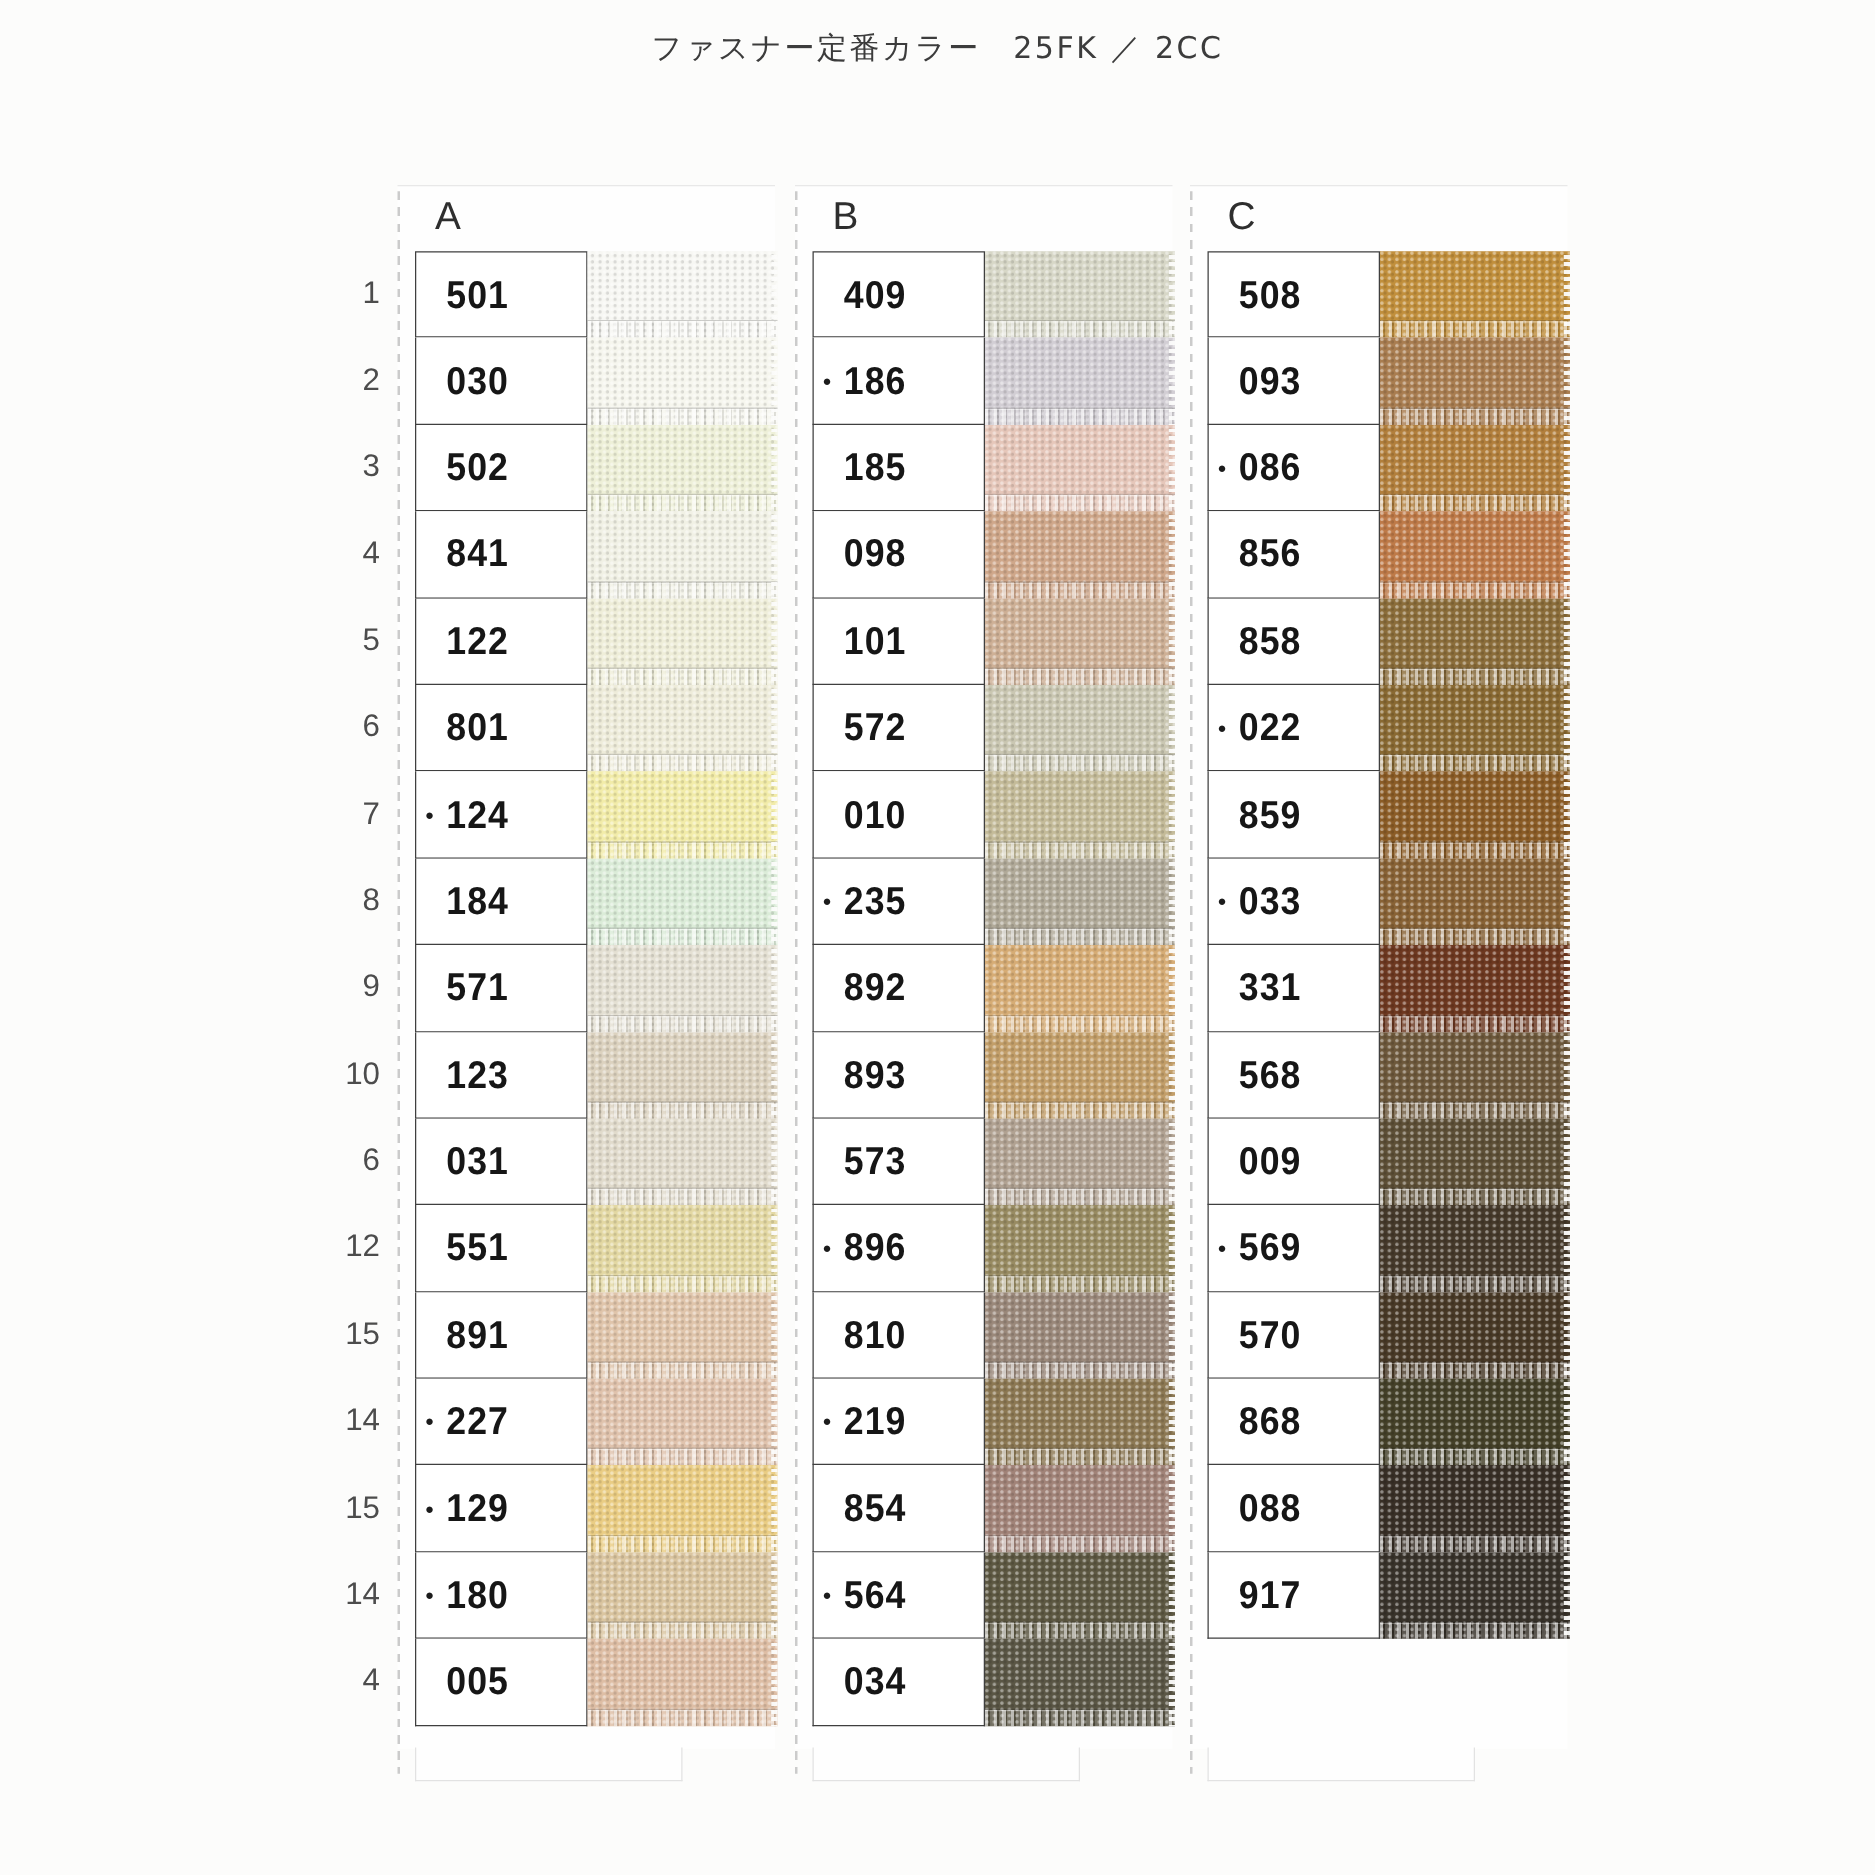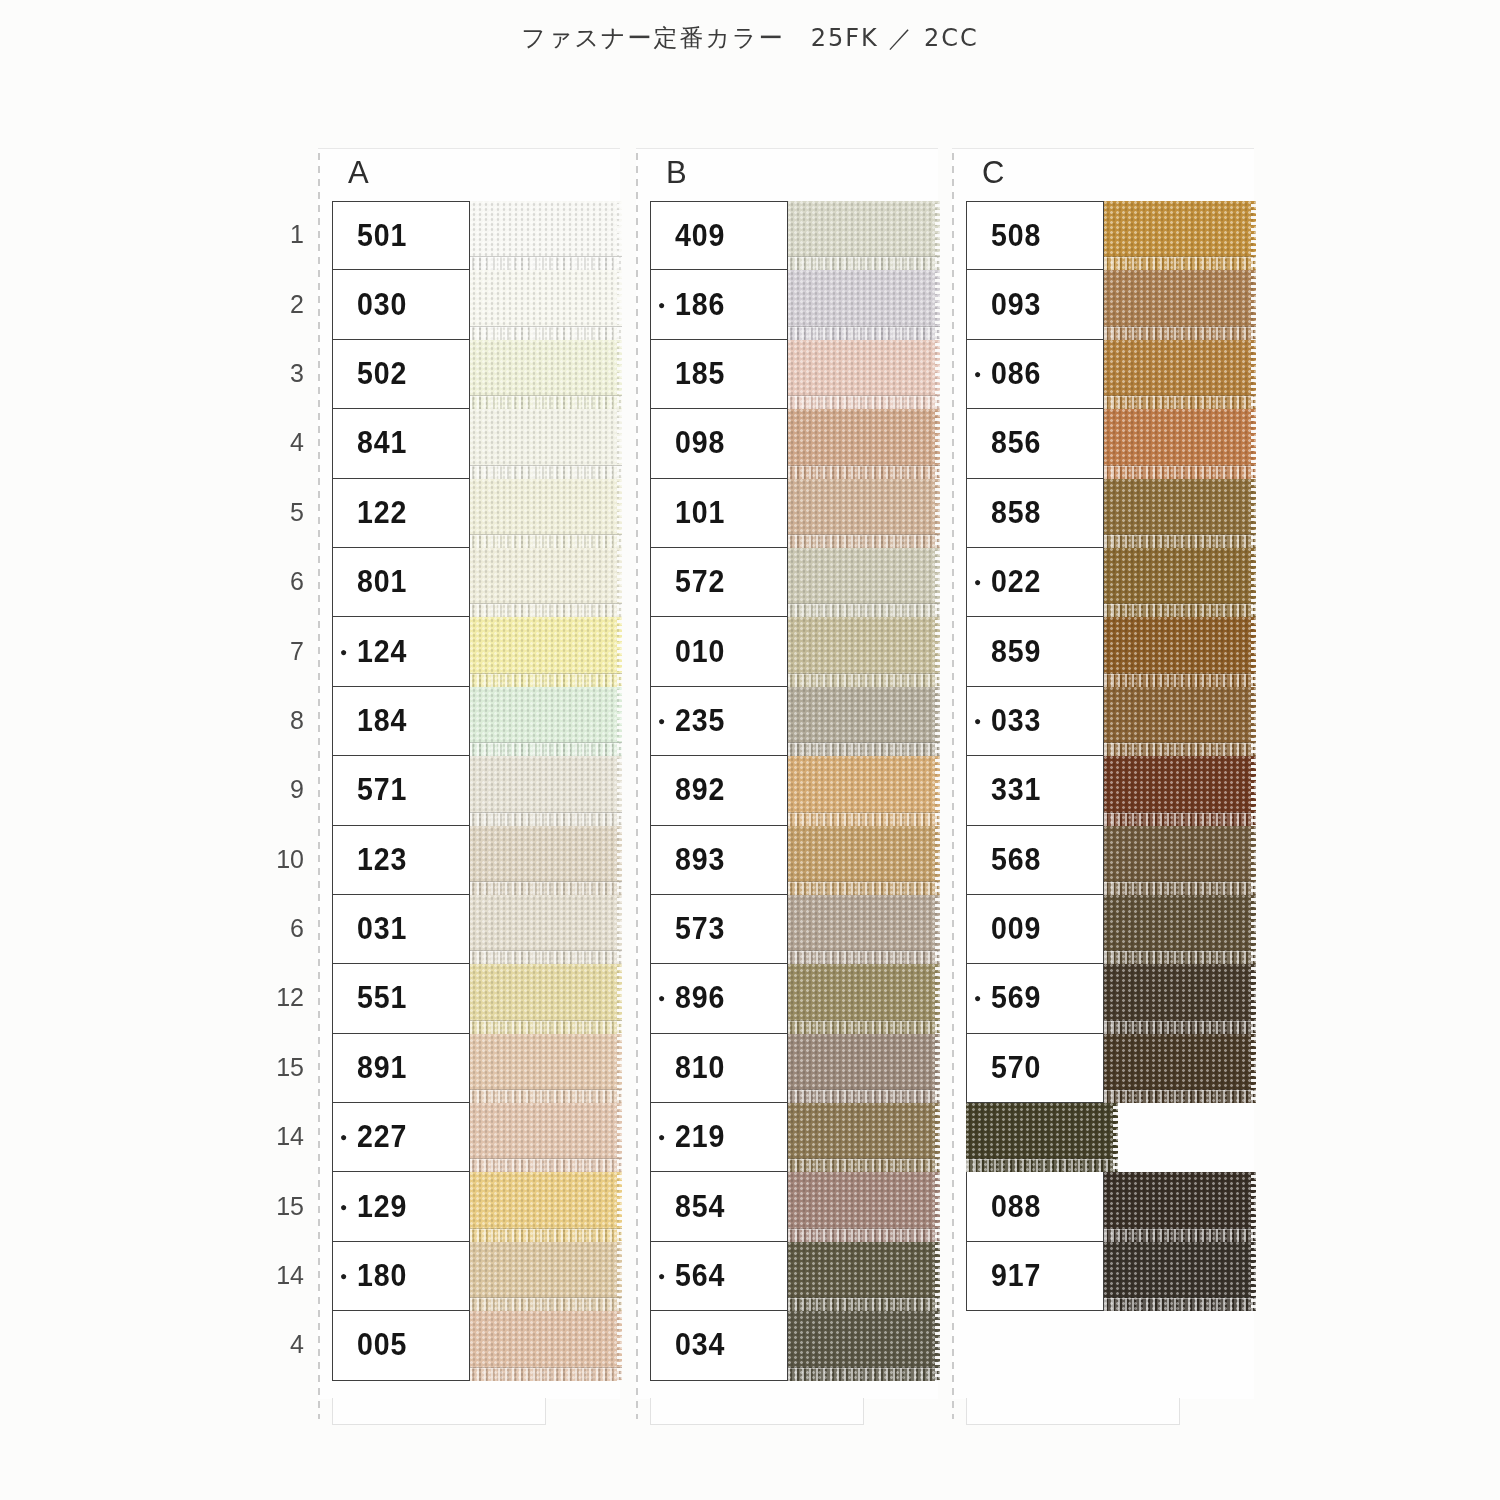--- a/index.html
+++ b/index.html
@@ -498,20 +498,24 @@
       <div class="row">
           <div class="label-box">
             <span class="dot"></span>
             <span class="code">570</span>
           </div>
           <div class="swatch" style="--sw: #483926;">
             <span class="coil"></span>
           </div>
         </div>
       <div class="row">
+          <div class="label-box">
+            <span class="dot"></span>
+            <span class="code">868</span>
+          </div>
           <div class="swatch" style="--sw: #444028;">
             <span class="coil"></span>
           </div>
         </div>
       <div class="row">
           <div class="label-box">
             <span class="dot"></span>
             <span class="code">088</span>
           </div>
           <div class="swatch" style="--sw: #382f26;">

